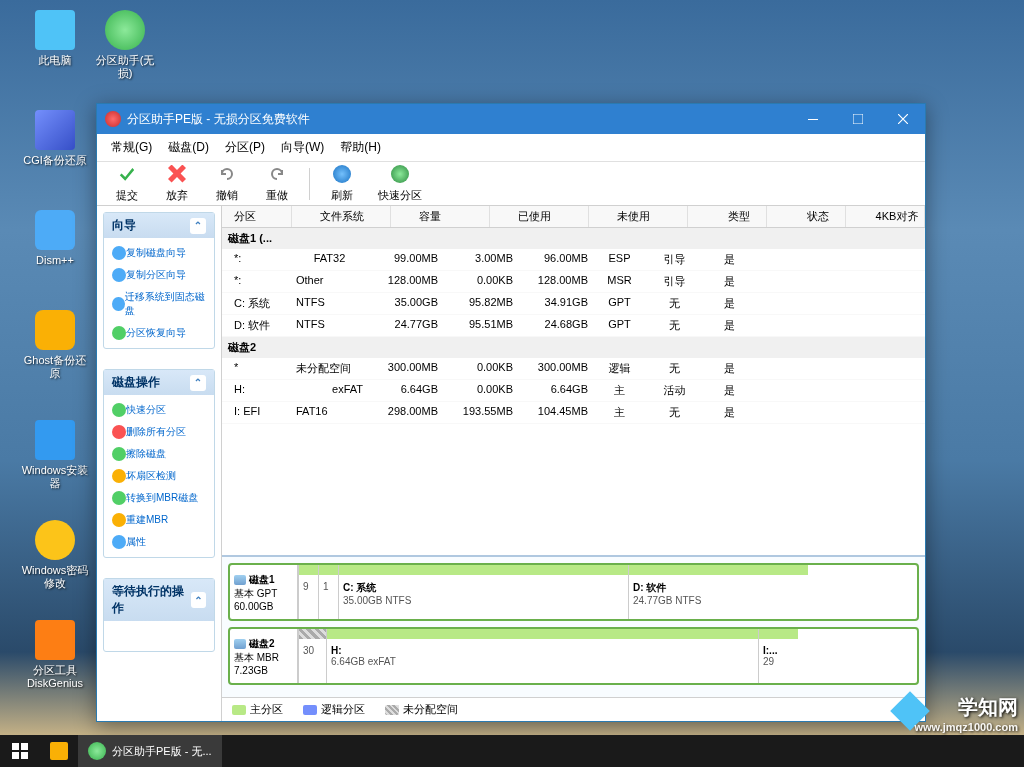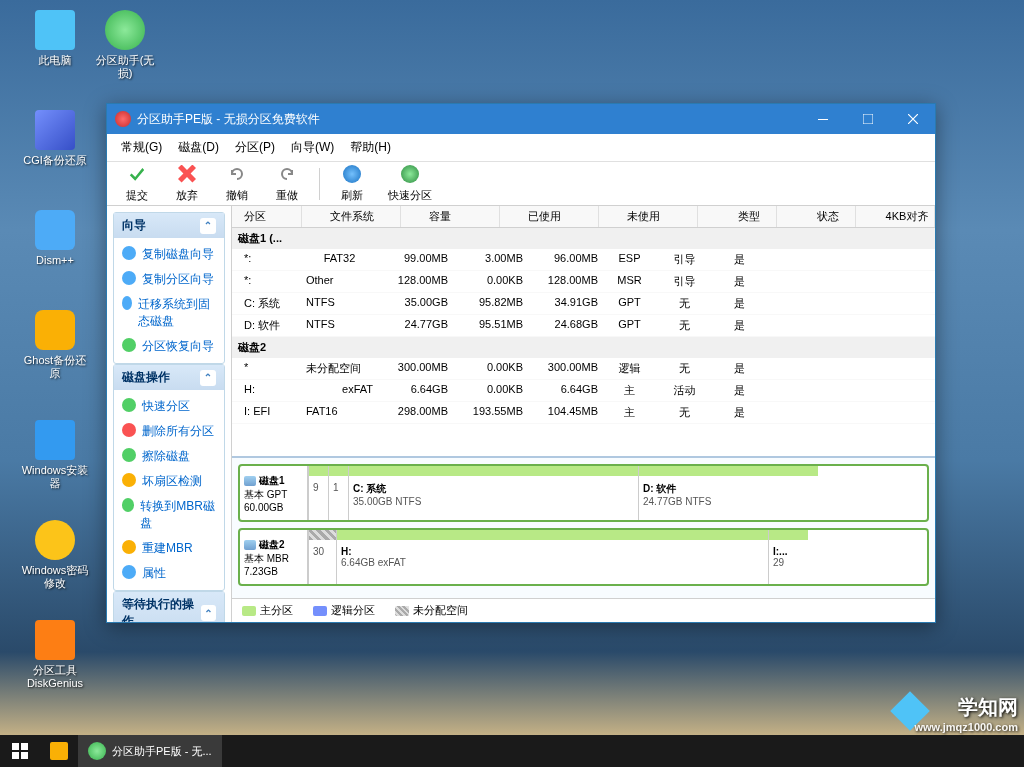--- a/index.html
+++ b/index.html
@@ -3,42 +3,42 @@
 <meta charset="utf-8">
 <style>
 * { margin: 0; padding: 0; box-sizing: border-box; font-family: "Microsoft YaHei", "SimSun", sans-serif; }
 body { width: 1024px; height: 767px; position: relative; background: linear-gradient(180deg, #3a6b9c 0%, #5a8ab5 30%, #4a7aa5 60%, #2a4a6a 85%, #ffd890 100%); overflow: hidden; }
 
 .desktop { position: absolute; inset: 0; }
 .desktop-icon { position: absolute; width: 70px; text-align: center; color: white; font-size: 11px; cursor: pointer; }
 .desktop-icon .ico { width: 40px; height: 40px; margin: 0 auto 4px; border-radius: 4px; }
 .desktop-icon .lbl { text-shadow: 1px 1px 2px rgba(0,0,0,0.8); line-height: 1.2; }
 
-.window { position: absolute; left: 106px; top: 103px; width: 830px; height: 520px; background: #fff; border: 1px solid #2a7ab0; box-shadow: 0 4px 20px rgba(0,0,0,0.4); display: flex; flex-direction: column; }
+.window { position: absolute; left: 96px; top: 103px; width: 830px; height: 619px; background: #fff; border: 1px solid #2a7ab0; box-shadow: 0 4px 20px rgba(0,0,0,0.4); display: flex; flex-direction: column; }
 .titlebar { background: #2f80d0; height: 30px; display: flex; align-items: center; color: white; font-size: 12px; padding: 0 0 0 8px; }
 .titlebar .title-icon { width: 16px; height: 16px; background: radial-gradient(circle, #ff6b6b, #c92a2a); border-radius: 50%; margin-right: 6px; }
 .titlebar .spacer { flex: 1; }
 .titlebar .btn { width: 45px; height: 30px; display: flex; align-items: center; justify-content: center; cursor: pointer; }
 
 .menubar { background: #fff; height: 28px; display: flex; align-items: center; padding: 0 6px; font-size: 12px; border-bottom: 1px solid #e0e0e0; }
 .menubar .mi { padding: 4px 8px; cursor: pointer; }
 
 .toolbar { background: #fff; height: 44px; display: flex; align-items: center; padding: 2px 6px; border-bottom: 1px solid #d0d0d0; gap: 2px; }
 .tb-item { width: 48px; height: 40px; display: flex; flex-direction: column; align-items: center; justify-content: space-between; font-size: 11px; cursor: pointer; border: 1px solid transparent; border-radius: 3px; }
 .tb-item .ti { width: 18px; height: 18px; margin-bottom: 2px; }
 .tb-item.wide { width: 64px; }
 .tb-sep { width: 1px; height: 32px; background: #d0d0d0; margin: 0 6px; }
 
 .body { flex: 1; display: flex; overflow: hidden; }
 .left-pane { width: 210px; background: #fff; border-right: 1px solid #d0d0d0; padding: 6px; overflow-y: auto; }
-.panel { border: 1px solid #c0d8e8; border-radius: 3px; margin-bottom: 0; }
+.panel { border: 1px solid #c0d8e8; border-radius: 3px; margin-bottom: 20px; }
 .panel-head { background: linear-gradient(#d8e8f8, #c8dcf0); padding: 4px 8px; font-size: 12px; font-weight: bold; color: #003366; display: flex; align-items: center; justify-content: space-between; cursor: pointer; }
 .panel-head .chev { width: 16px; height: 16px; background: #fff; border-radius: 3px; display: flex; align-items: center; justify-content: center; font-size: 10px; color: #4080c0; }
 .panel-body { padding: 4px 0; }
-.panel-item { padding: 4px 8px; font-size: 12px; color: #0066cc; display: flex; align-items: flex-start; gap: 6px; cursor: pointer; }
+.panel-item { padding: 4px 8px; font-size: 10px; color: #0066cc; display: flex; align-items: center; gap: 0; cursor: pointer; }
 .panel-item .pi { width: 14px; height: 14px; border-radius: 50%; }
 
 .right-pane { flex: 1; display: flex; flex-direction: column; }
 .list-header { display: flex; background: #f8f8f8; border-bottom: 1px solid #d0d0d0; font-size: 11px; gap: 24px; }
 .list-header .lh { padding: 3px 4px; border-right: 1px solid #e0e0e0; text-align: left; overflow: hidden; }
 .list-body { flex: 1; background: #fff; overflow-y: auto; font-size: 11px; }
 .disk-group { background: #f0f0f0; padding: 3px 6px; font-weight: bold; }
 .part-row { display: flex; padding: 3px 0; border-bottom: 1px solid #f8f8f8; }
 .part-row .c { padding: 0 4px; text-align: right; overflow: hidden; white-space: nowrap; }
 

